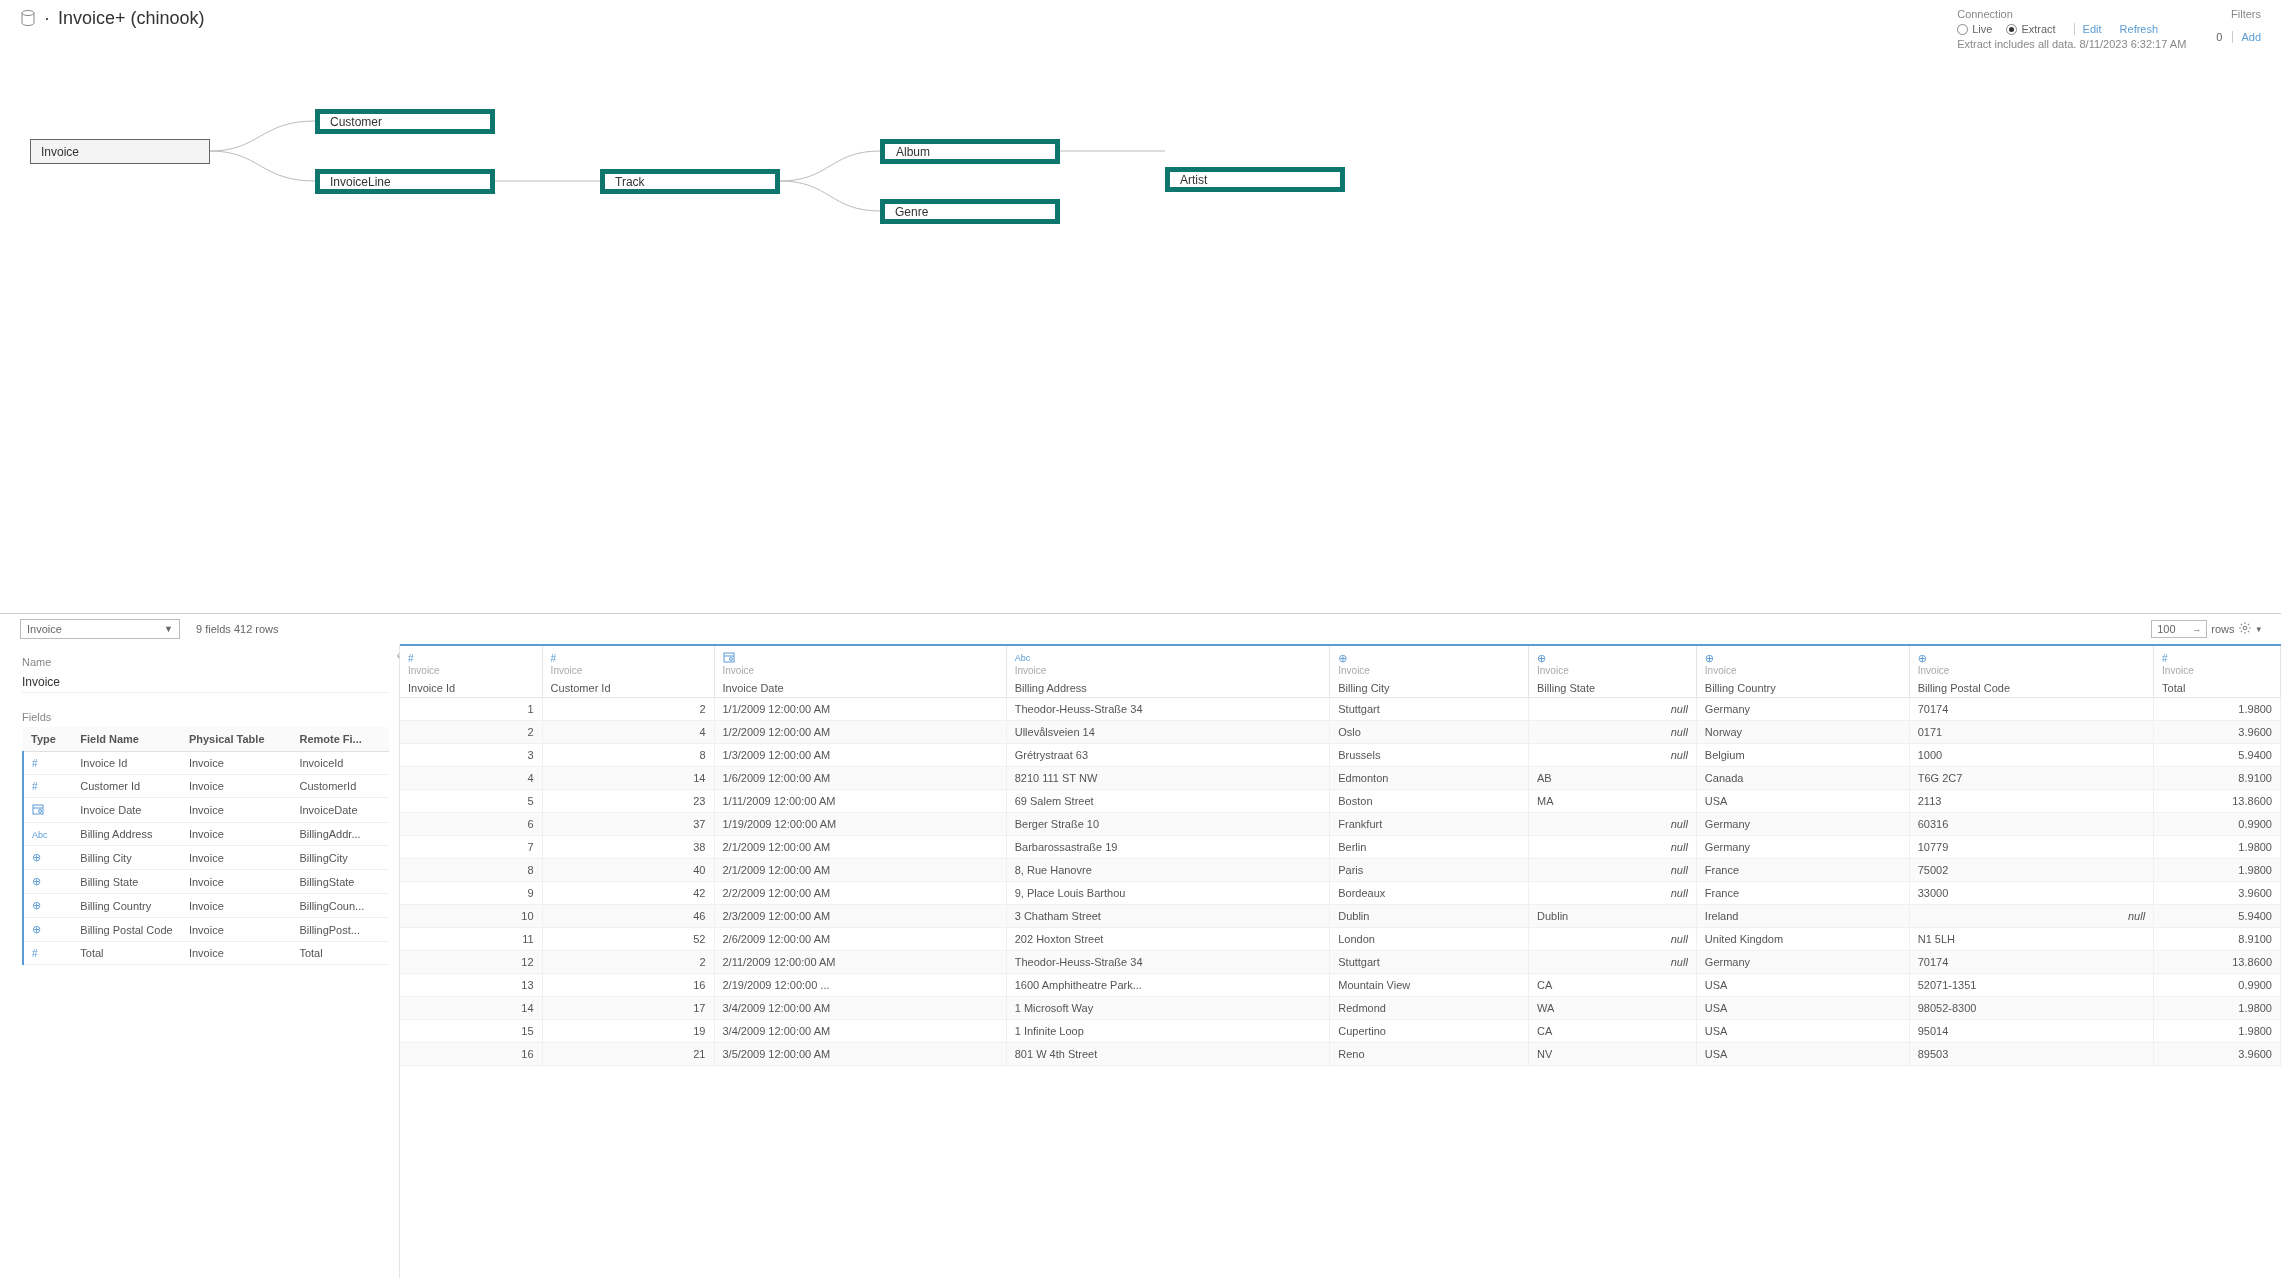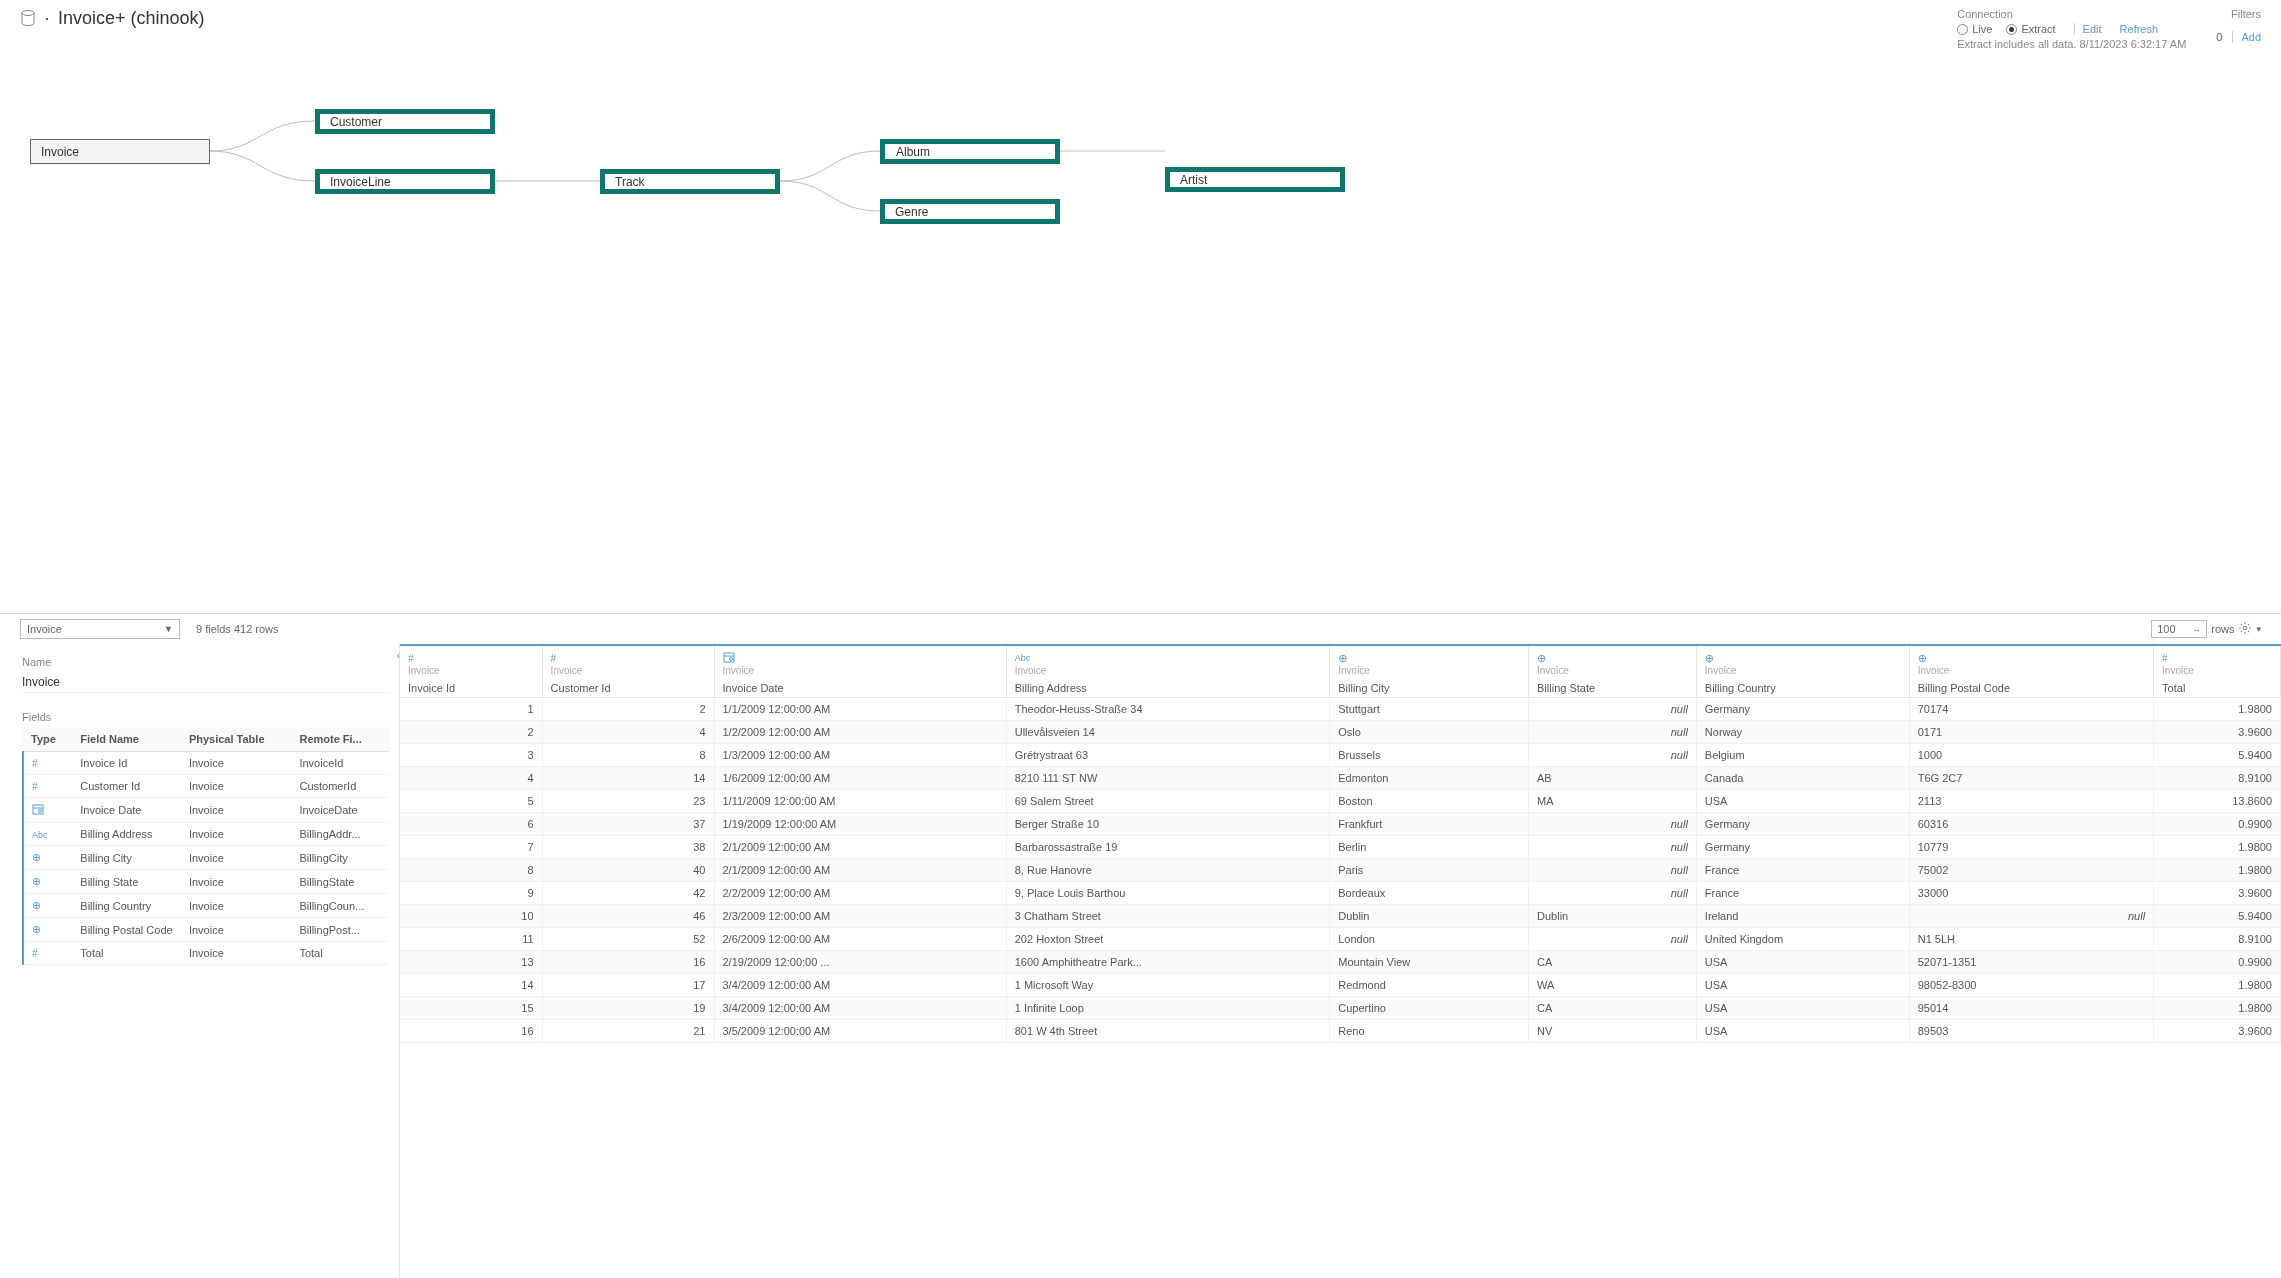--- a/index.html
+++ b/index.html
@@ -443,20 +443,31 @@
             <td class="num">52</td>
             <td>2/6/2009 12:00:00 AM</td>
             <td>202 Hoxton Street</td>
             <td>London</td>
             <td class="nullv">null</td>
             <td>United Kingdom</td>
             <td>N1 5LH</td>
             <td class="num">8.9100</td>
           </tr>
           <tr>
+            <td class="num">12</td>
+            <td class="num">2</td>
+            <td>2/11/2009 12:00:00 AM</td>
+            <td>Theodor-Heuss-Straße 34</td>
+            <td>Stuttgart</td>
+            <td class="nullv">null</td>
+            <td>Germany</td>
+            <td>70174</td>
+            <td class="num">13.8600</td>
+          </tr>
+          <tr>
             <td class="num">13</td>
             <td class="num">16</td>
             <td>2/19/2009 12:00:00 ...</td>
             <td>1600 Amphitheatre Park...</td>
             <td>Mountain View</td>
             <td>CA</td>
             <td>USA</td>
             <td>52071-1351</td>
             <td class="num">0.9900</td>
           </tr>

